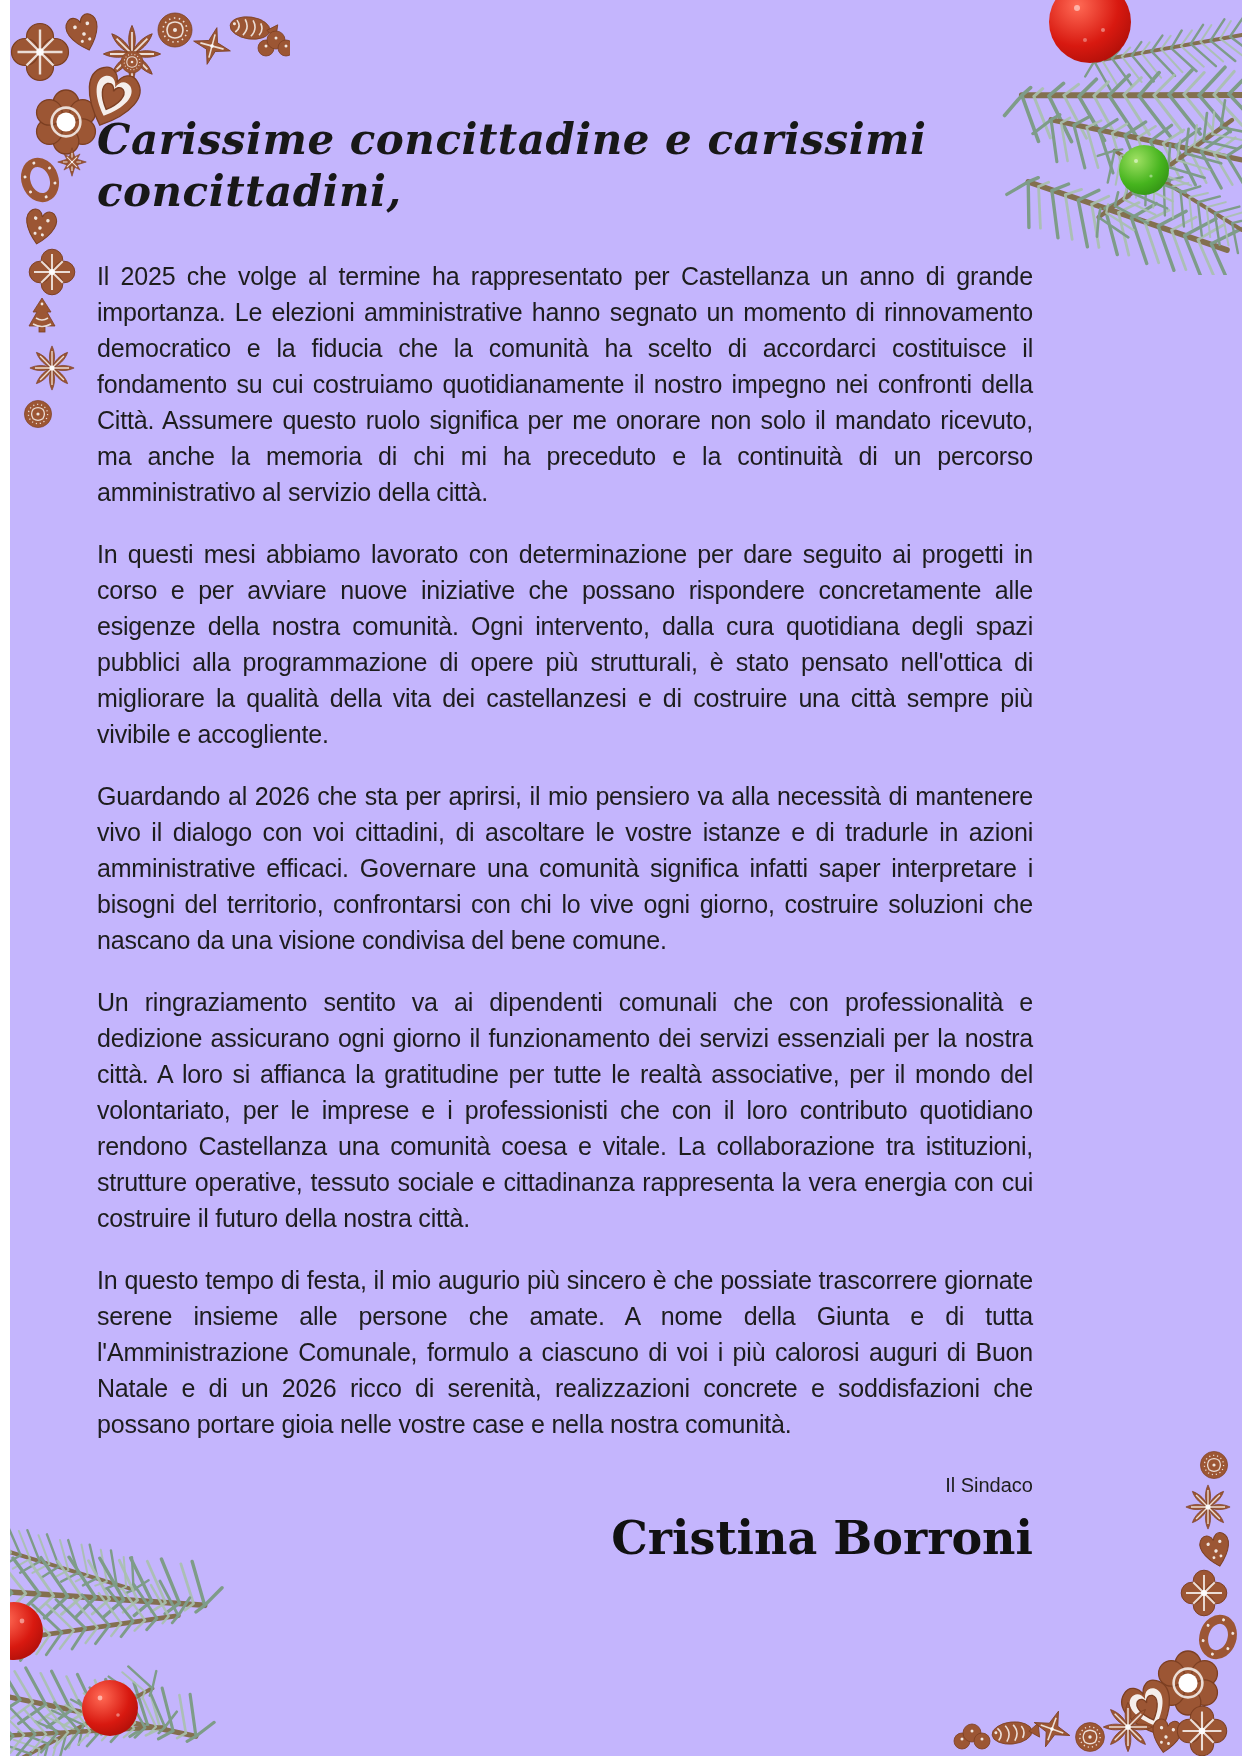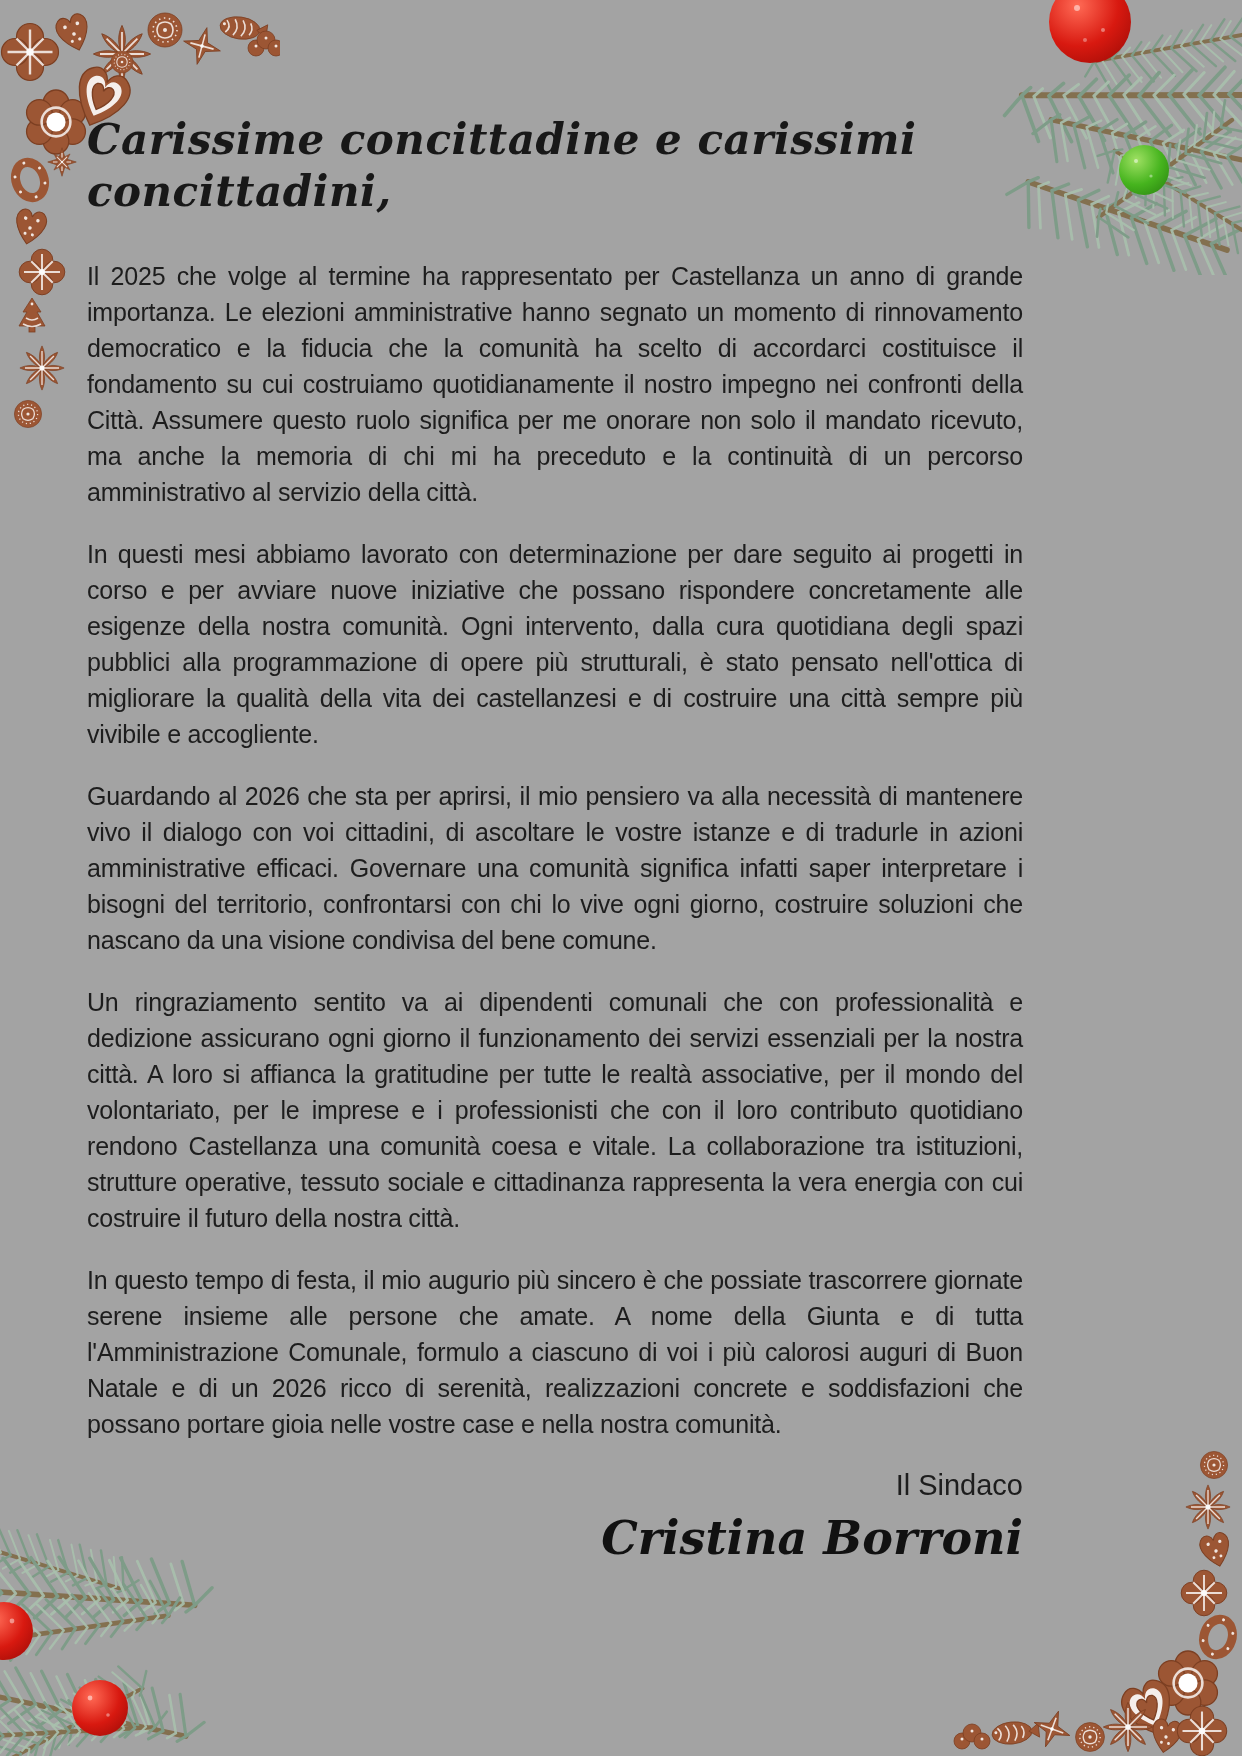--- a/index.html
+++ b/index.html
@@ -1,26 +1,26 @@
 <!DOCTYPE html>
 <html><head>
 <meta charset="utf-8">
 <style>
   html,body{margin:0;padding:0;background:#ffffff;}
   body{width:1242px;height:1756px;position:relative;overflow:hidden;
        font-family:"Liberation Sans",sans-serif;color:#1e1e1e;}
-  .page{position:absolute;inset:0;background:#a3a3a3;}
+  .page{position:absolute;inset:0;background:#c4b5fd;margin-left:10px;}
   .content{position:absolute;left:87px;top:114px;width:936px;}
   .salutation{font-family:"DejaVu Serif",serif;font-style:italic;font-weight:600;
        font-size:42px;line-height:52px;margin:0 0 40px 0;letter-spacing:.5px;color:#181818;}
   .content p{font-size:25px;line-height:36px;letter-spacing:-.2px;
        text-align:justify;margin:0 0 26px 0;color:#1d1d1d;}
   .sig-block{margin-top:14px;text-align:right;}
-  .sig-role{font-size:29px;line-height:34px;color:#1d1d1d;}
-  .sig-name{font-family:"DejaVu Serif",serif;font-style:italic;font-weight:bold;
+  .sig-role{font-size:20px;line-height:34px;color:#1d1d1d;}
+  .sig-name{font-family:"DejaVu Serif",serif;font-weight:bold;
        font-size:46px;line-height:60px;margin-top:6px;color:#111;}
   .deco{position:absolute;pointer-events:none;}
   .deco-tl{top:0;left:0;width:280px;height:470px;}
   .deco-tr{top:0;right:0;width:365px;height:275px;}
   .deco-bl{bottom:0;left:0;width:215px;height:235px;}
   .deco-br{bottom:0;right:0;width:292px;height:311px;}
   
   .gb{fill:#9c5634;stroke:#7c3f22;stroke-width:.8;}
   .gbw{fill:none;stroke:#fff;stroke-width:1.6;opacity:.8;}
   .gbd{fill:#fff;opacity:.85;stroke:none;}

